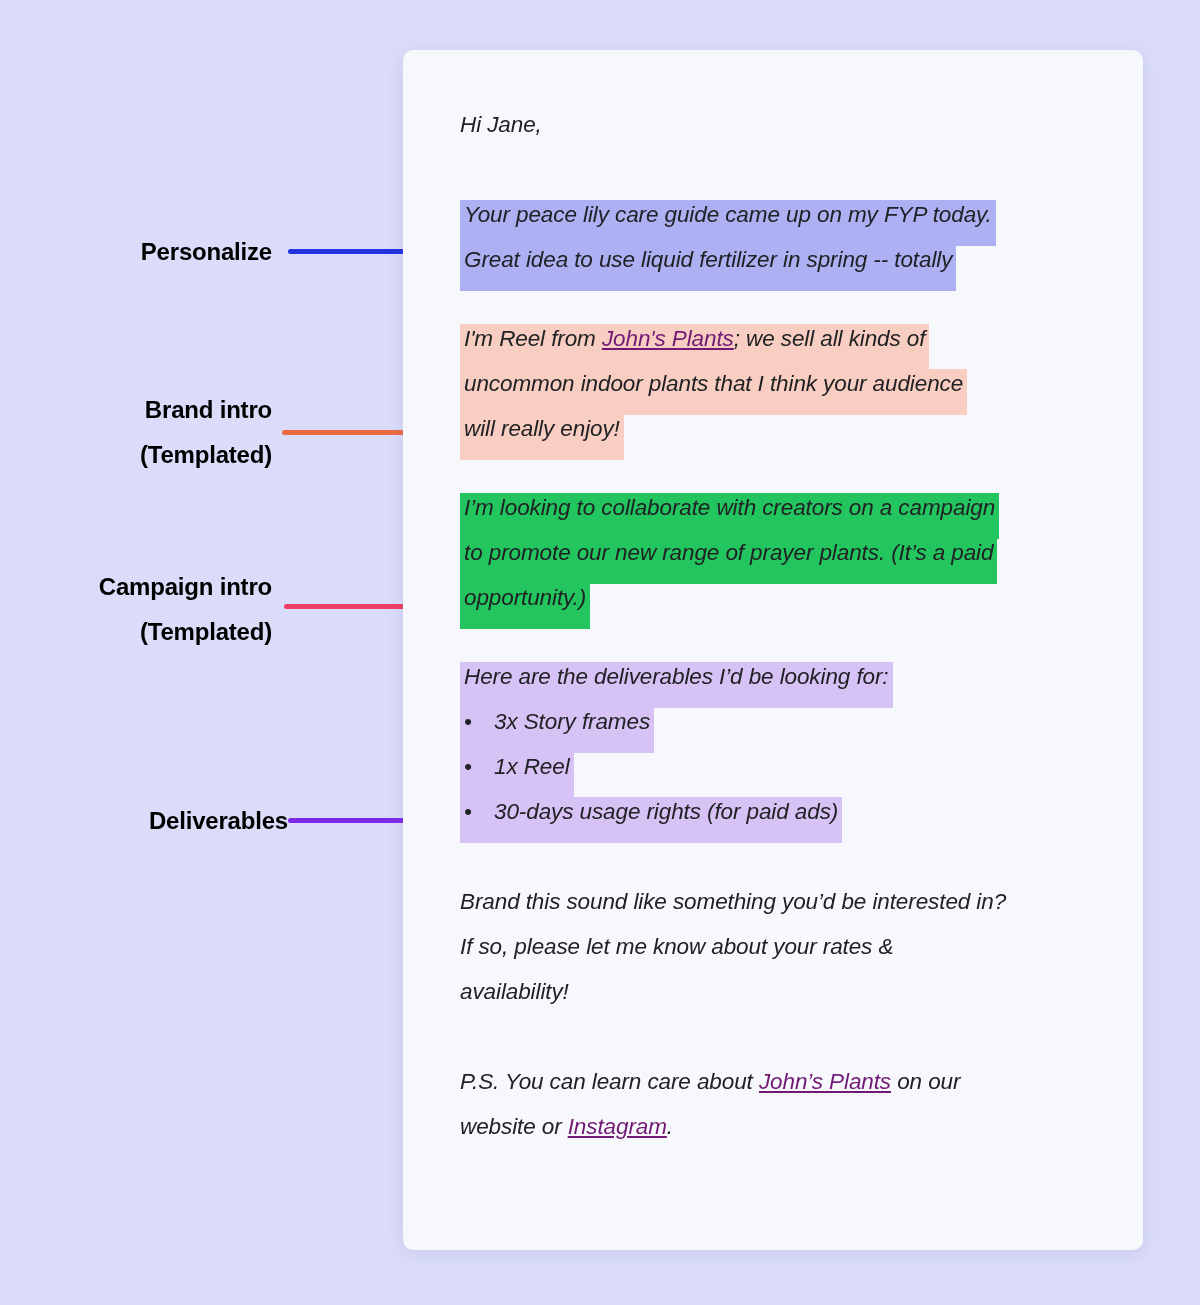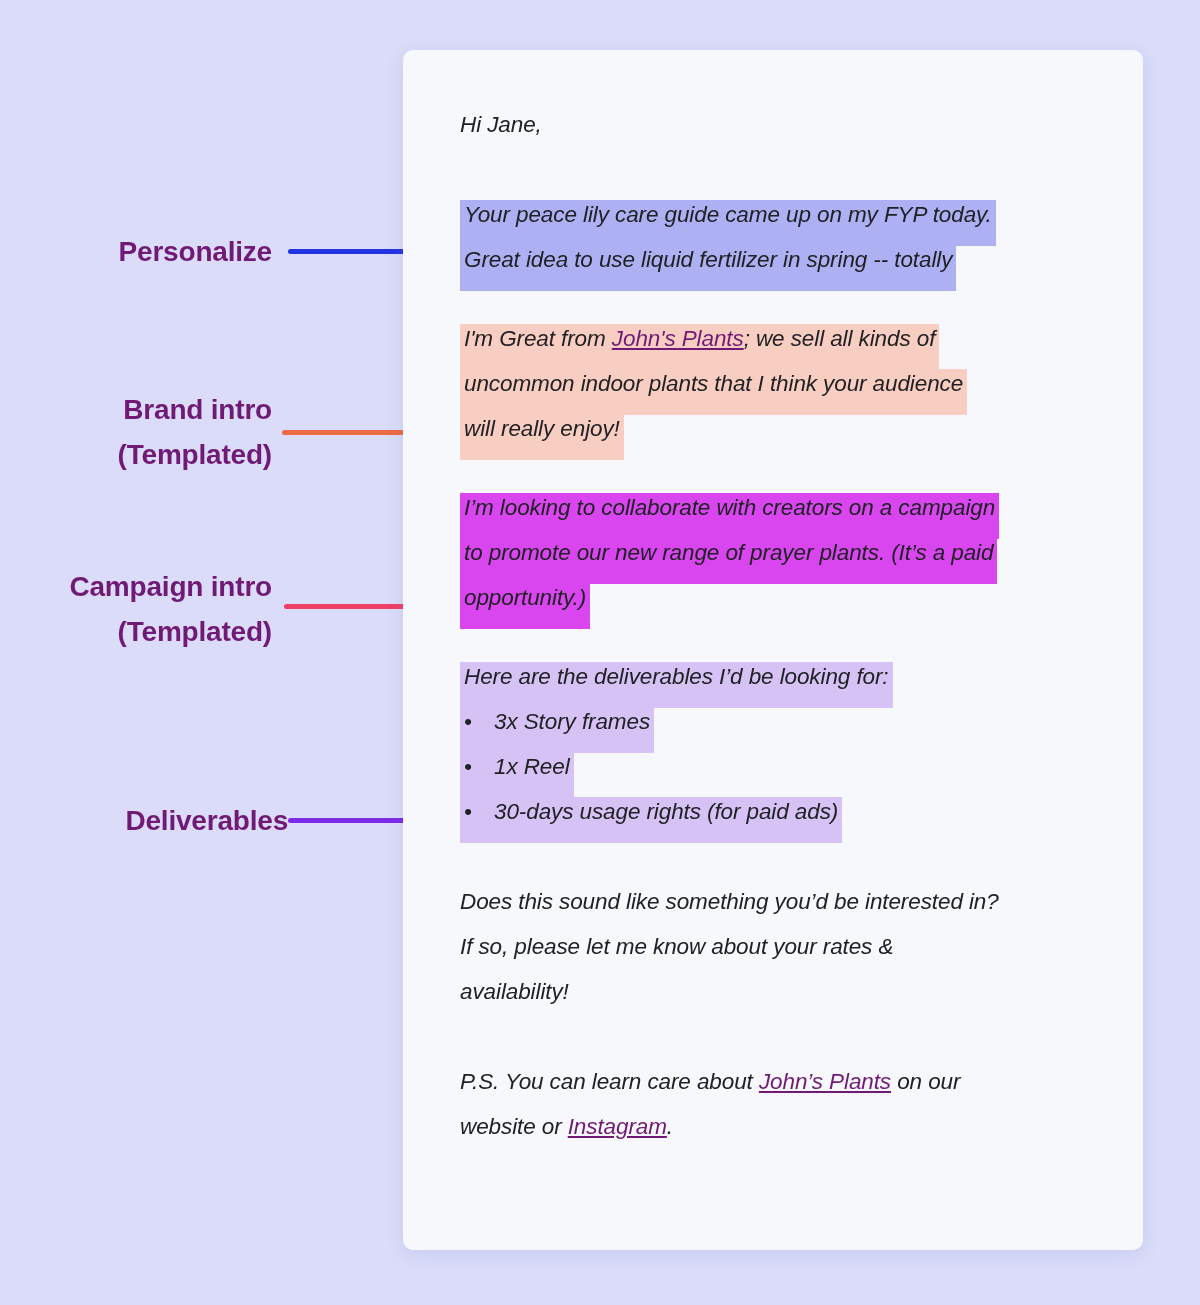--- a/index.html
+++ b/index.html
@@ -42,21 +42,21 @@
   .line {
     display: block;
     width: fit-content;
     max-width: 625px;
     white-space: pre;
   }
 
   .hl { padding: 2px 4px 19px 4px; }
   .hl-blue   { background: #adb0f2; }
   .hl-peach  { background: #f9cec2; }
-  .hl-pink   { background: #d946ef; }
+  .hl-pink   { background: #22c55e; }
   .hl-purple { background: #d7c2f5; }
 
   .block { margin-bottom: 0; }
   .spacer-lg { height: 45px; }
   .spacer-md { height: 34px; }
 
   a.link {
     color: #701a75;
     text-decoration: underline;
   }
@@ -65,23 +65,23 @@
     display: block;
     width: fit-content;
     white-space: pre;
   }
   .bullet-dot { display: inline-block; width: 30px; }
 
   
   .annot-label {
     position: absolute;
     font-weight: bold;
-    font-size: 28px;
+    font-size: 24px;
     line-height: 45px;
-    color: #701a75;
+    color: #000000;
     text-align: right;
     letter-spacing: -0.2px;
   }
   .connector {
     position: absolute;
     height: 5px;
     border-radius: 3px;
   }
   .connector-dot {
     position: absolute;
@@ -128,21 +128,21 @@
   <div class="spacer-lg"></div>
 
   <div class="para block">
     <span class="line"><span class="hl hl-blue">Your peace lily care guide came up on my FYP today.</span></span>
     <span class="line"><span class="hl hl-blue">Great idea to use liquid fertilizer in spring -- totally</span></span>
   </div>
 
   <div class="spacer-md"></div>
 
   <div class="para block">
-    <span class="line"><span class="hl hl-peach"><span>I'm Great from </span><a class="link" href="#">John's Plants</a><span>; we sell all kinds of</span></span></span>
+    <span class="line"><span class="hl hl-peach"><span>I'm Reel from </span><a class="link" href="#">John's Plants</a><span>; we sell all kinds of</span></span></span>
     <span class="line"><span class="hl hl-peach">uncommon indoor plants that I think your audience</span></span>
     <span class="line"><span class="hl hl-peach">will really enjoy!</span></span>
   </div>
 
   <div class="spacer-md"></div>
 
   <div class="para block">
     <span class="line"><span class="hl hl-pink">I’m looking to collaborate with creators on a campaign</span></span>
     <span class="line"><span class="hl hl-pink">to promote our new range of prayer plants. (It’s a paid</span></span>
     <span class="line"><span class="hl hl-pink">opportunity.)</span></span>
@@ -153,21 +153,21 @@
   <div class="para block">
     <span class="line"><span class="hl hl-purple">Here are the deliverables I’d be looking for:</span></span>
     <span class="bullet-row"><span class="hl hl-purple"><span class="bullet-dot">•</span><span>3x Story frames</span></span></span>
     <span class="bullet-row"><span class="hl hl-purple"><span class="bullet-dot">•</span><span>1x Reel</span></span></span>
     <span class="bullet-row"><span class="hl hl-purple"><span class="bullet-dot">•</span><span>30-days usage rights (for paid ads)</span></span></span>
   </div>
 
   <div class="spacer-lg"></div>
 
   <div class="para block">
-    <span class="line">Does this sound like something you’d be interested in?</span>
+    <span class="line">Brand this sound like something you’d be interested in?</span>
     <span class="line">If so, please let me know about your rates &amp;</span>
     <span class="line">availability!</span>
   </div>
 
   <div class="spacer-lg"></div>
 
   <div class="para block">
     <span class="line"><span>P.S. You can learn care about </span><a class="link" href="#">John’s Plants</a><span> on our</span></span>
     <span class="line"><span>website or </span><a class="link" href="#">Instagram</a><span>.</span></span>
   </div>

